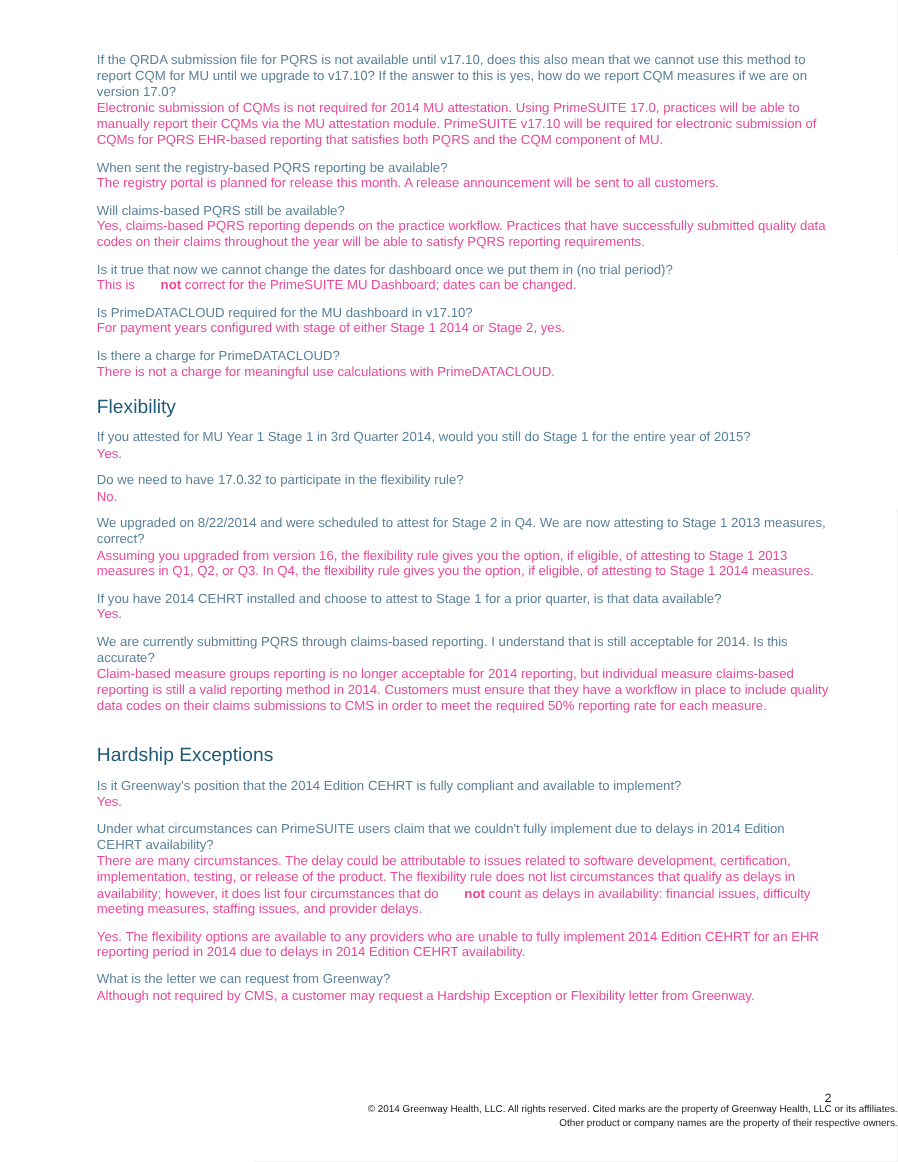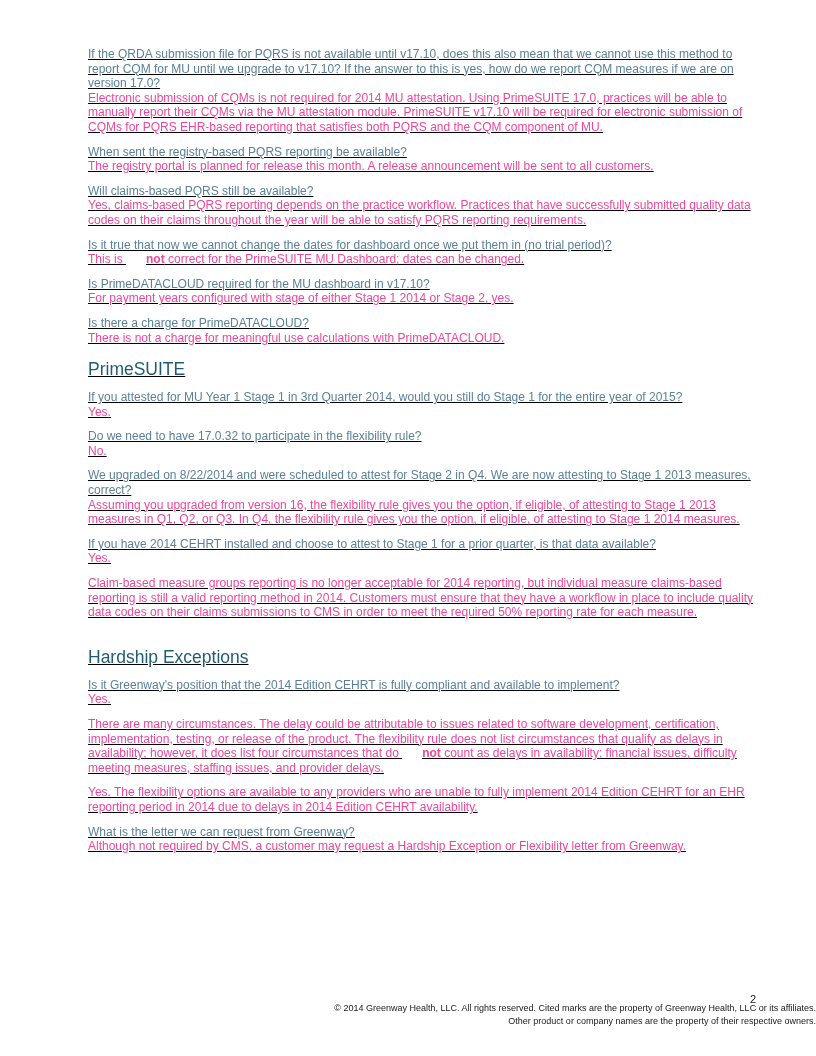--- a/index.html
+++ b/index.html
@@ -8,21 +8,20 @@
     background: #e8e8e8;
   }
   .page {
     position: relative;
     width: 816px;
     height: 1056px;
     background: #ffffff;
     font-family: "Liberation Sans", sans-serif;
     overflow: hidden;
     margin: 0 auto;
-    text-decoration: underline;
   }
   .content {
     padding: 47px 60px 0 88px;
     width: 668px;
     box-sizing: content-box;
   }
   p { margin: 0; font-size: 12px; line-height: 14.6px; }
   .qa { margin-bottom: 10px; }
   .q { color: #5a819b; }
   .a { color: #ec4899; }
@@ -84,21 +83,21 @@
     <div class="qa">
       <p class="q">Is PrimeDATACLOUD required for the MU dashboard in v17.10?</p>
       <p class="a">For payment years configured with stage of either Stage 1 2014 or Stage 2, yes.</p>
     </div>
 
     <div class="qa">
       <p class="q">Is there a charge for PrimeDATACLOUD?</p>
       <p class="a">There is not a charge for meaningful use calculations with PrimeDATACLOUD.</p>
     </div>
 
-    <h2 class="section-heading">PrimeSUITE</h2>
+    <h2 class="section-heading">Flexibility</h2>
 
     <div class="qa">
       <p class="q">If you attested for MU Year 1 Stage 1 in 3rd Quarter 2014, would you still do Stage 1 for the entire year of 2015?</p>
       <p class="a">Yes.</p>
     </div>
 
     <div class="qa">
       <p class="q">Do we need to have 17.0.32 to participate in the flexibility rule?</p>
       <p class="a">No.</p>
     </div>
@@ -107,31 +106,33 @@
       <p class="q">We upgraded on 8/22/2014 and were scheduled to attest for Stage 2 in Q4. We are now attesting to Stage 1 2013 measures, correct?</p>
       <p class="a">Assuming you upgraded from version 16, the flexibility rule gives you the option, if eligible, of attesting to Stage 1 2013 measures in Q1, Q2, or Q3. In Q4, the flexibility rule gives you the option, if eligible, of attesting to Stage 1 2014 measures.</p>
     </div>
 
     <div class="qa">
       <p class="q">If you have 2014 CEHRT installed and choose to attest to Stage 1 for a prior quarter, is that data available?</p>
       <p class="a">Yes.</p>
     </div>
 
     <div class="qa">
+      <p class="q">We are currently submitting PQRS through claims-based reporting. I understand that is still acceptable for 2014. Is this accurate?</p>
       <p class="a">Claim-based measure groups reporting is no longer acceptable for 2014 reporting, but individual measure claims-based reporting is still a valid reporting method in 2014. Customers must ensure that they have a workflow in place to include quality data codes on their claims submissions to CMS in order to meet the required 50% reporting rate for each measure.</p>
     </div>
 
     <h2 class="section-heading big-gap">Hardship Exceptions</h2>
 
     <div class="qa">
       <p class="q">Is it Greenway's position that the 2014 Edition CEHRT is fully compliant and available to implement?</p>
       <p class="a">Yes.</p>
     </div>
 
     <div class="qa">
+      <p class="q">Under what circumstances can PrimeSUITE users claim that we couldn't fully implement due to delays in 2014 Edition CEHRT availability?</p>
       <p class="a"><span>There are many circumstances. The delay could be attributable to issues related to software development, certification, implementation, testing, or release of the product. The flexibility rule does not list circumstances that qualify as delays in availability; however, it does list four circumstances that do </span><strong>not</strong><span> count as delays in availability: financial issues, difficulty meeting measures, staffing issues, and provider delays.</span></p>
     </div>
 
     <div class="qa">
       <p class="a">Yes. The flexibility options are available to any providers who are unable to fully implement 2014 Edition CEHRT for an EHR reporting period in 2014 due to delays in 2014 Edition CEHRT availability.</p>
     </div>
 
     <div class="qa">
       <p class="q">What is the letter we can request from Greenway?</p>
       <p class="a">Although not required by CMS, a customer may request a Hardship Exception or Flexibility letter from Greenway.</p>

